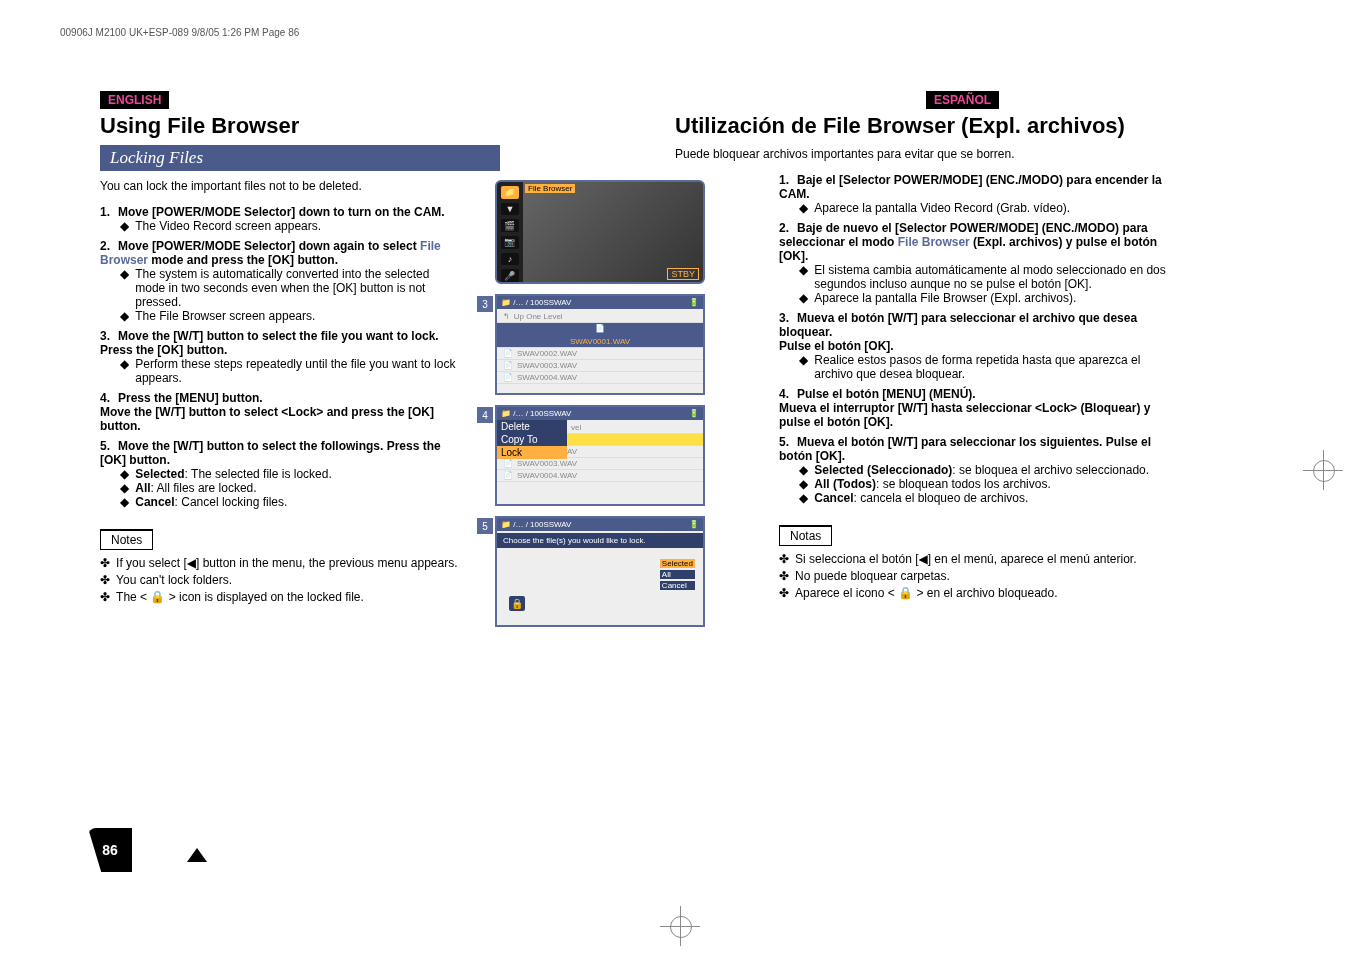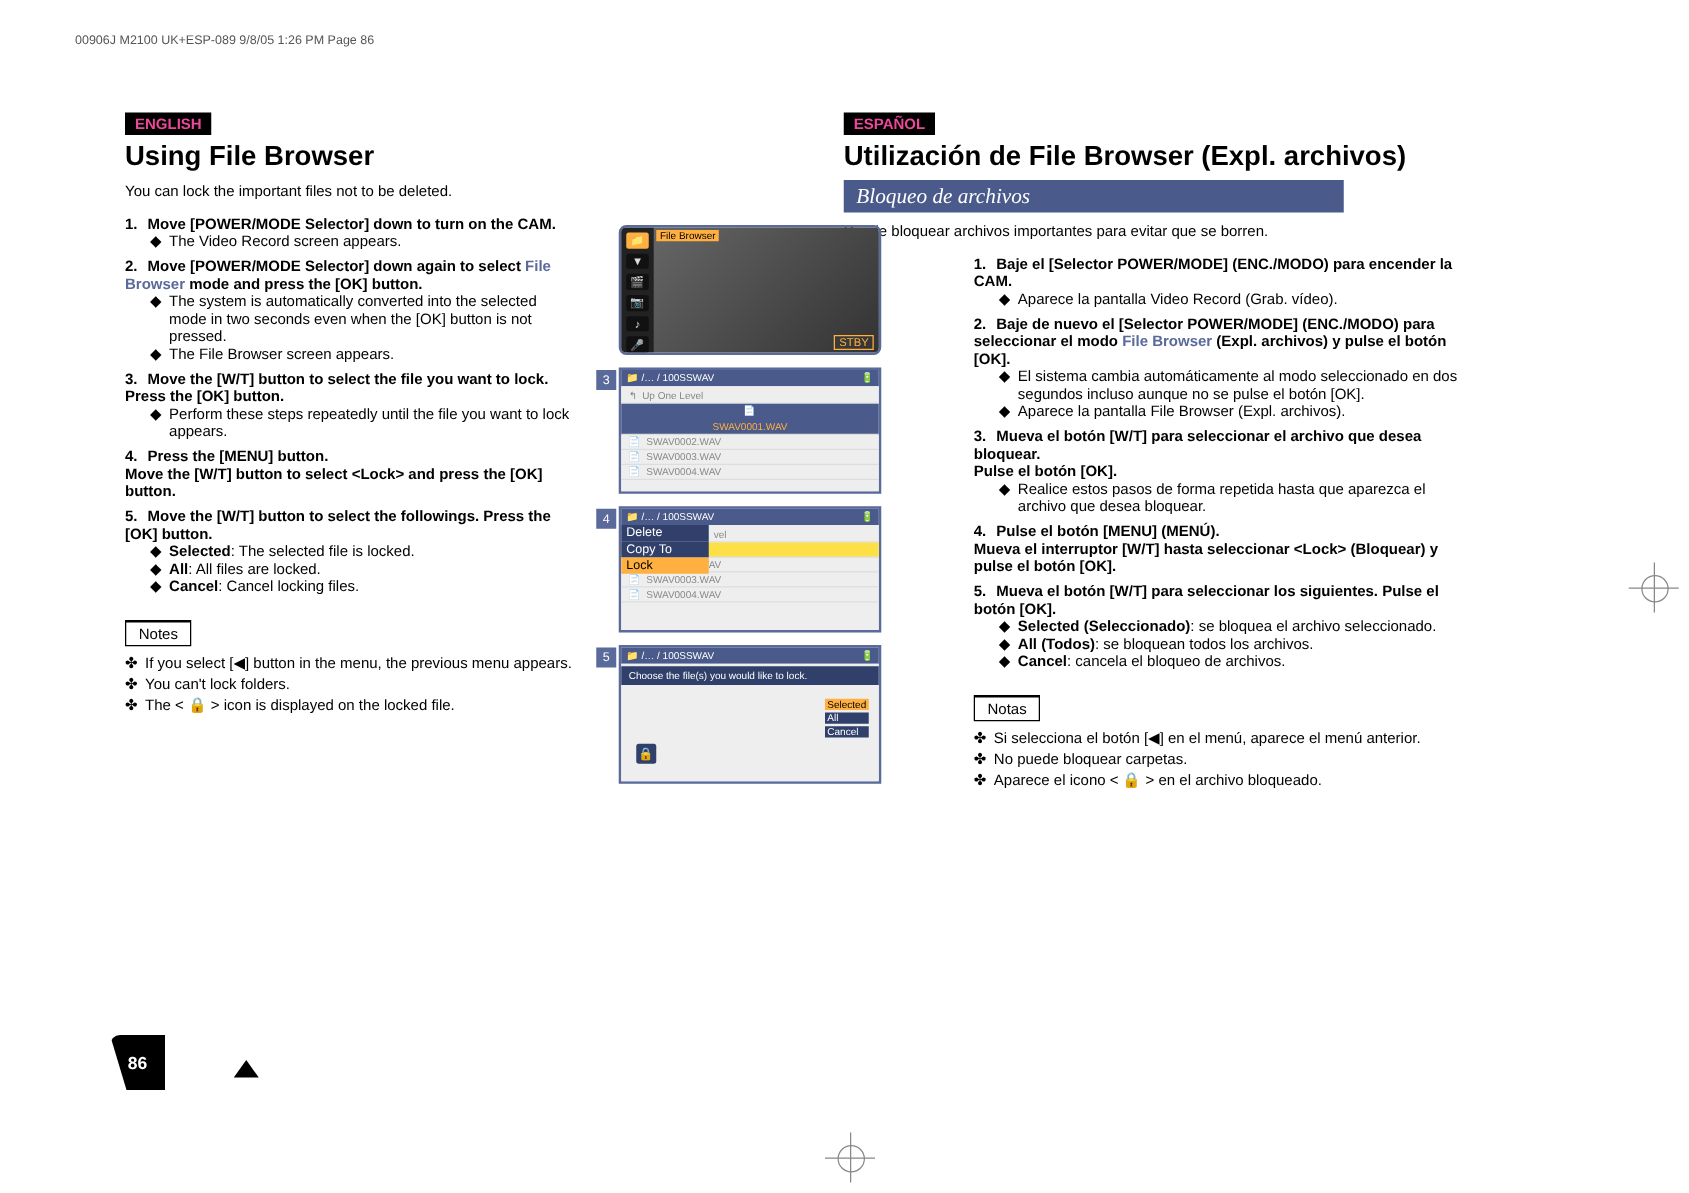--- a/index.html
+++ b/index.html
@@ -248,20 +248,21 @@
 </head>
 <body>
 
 <div class="header-strip">00906J M2100 UK+ESP-089  9/8/05 1:26 PM  Page 86</div>
 
 <div class="page-container">
 
   <div class="left-col">
     <span class="lang-tag">ENGLISH</span>
     <div class="main-title">Using File Browser</div>
+    <div class="section-bar">Locking Files</div>
     <div class="intro">You can lock the important files not to be deleted.</div>
 
     <div class="steps">
       <div class="step-block">
         <span class="step-num">1.</span><span class="bold">Move [POWER/MODE Selector] down to turn on the CAM.</span>
         <div class="sub-bullet">
             <span class="diamond">◆</span>
             <span>The Video Record screen appears.</span>
           </div>
       </div>
@@ -318,23 +319,22 @@
           <span class="plus">✤</span>
           <span>The &lt; 🔒 &gt; icon is displayed on the locked file.</span>
         </div>
     </div>
 
     <div class="triangle-pointer"></div>
     <div class="page-num-badge">86</div>
   </div>
 
   <div class="right-col">
-    <div style="text-align:left"><span class="lang-tag">ESPAÑOL</span></div>
+    <div style="text-align:center"><span class="lang-tag">ESPAÑOL</span></div>
     <div class="main-title">Utilización de File Browser (Expl. archivos)</div>
-    <div class="section-bar">Bloqueo de archivos</div>
     <div class="intro">Puede bloquear archivos importantes para evitar que se borren.</div>
 
     <div class="steps" style="margin-left:104px">
       <div class="step-block">
         <span class="step-num">1.</span><span class="bold">Baje el [Selector POWER/MODE] (ENC./MODO) para encender la CAM.</span>
         <div class="sub-bullet">
             <span class="diamond">◆</span>
             <span>Aparece la pantalla Video Record (Grab. vídeo).</span>
           </div>
       </div>

